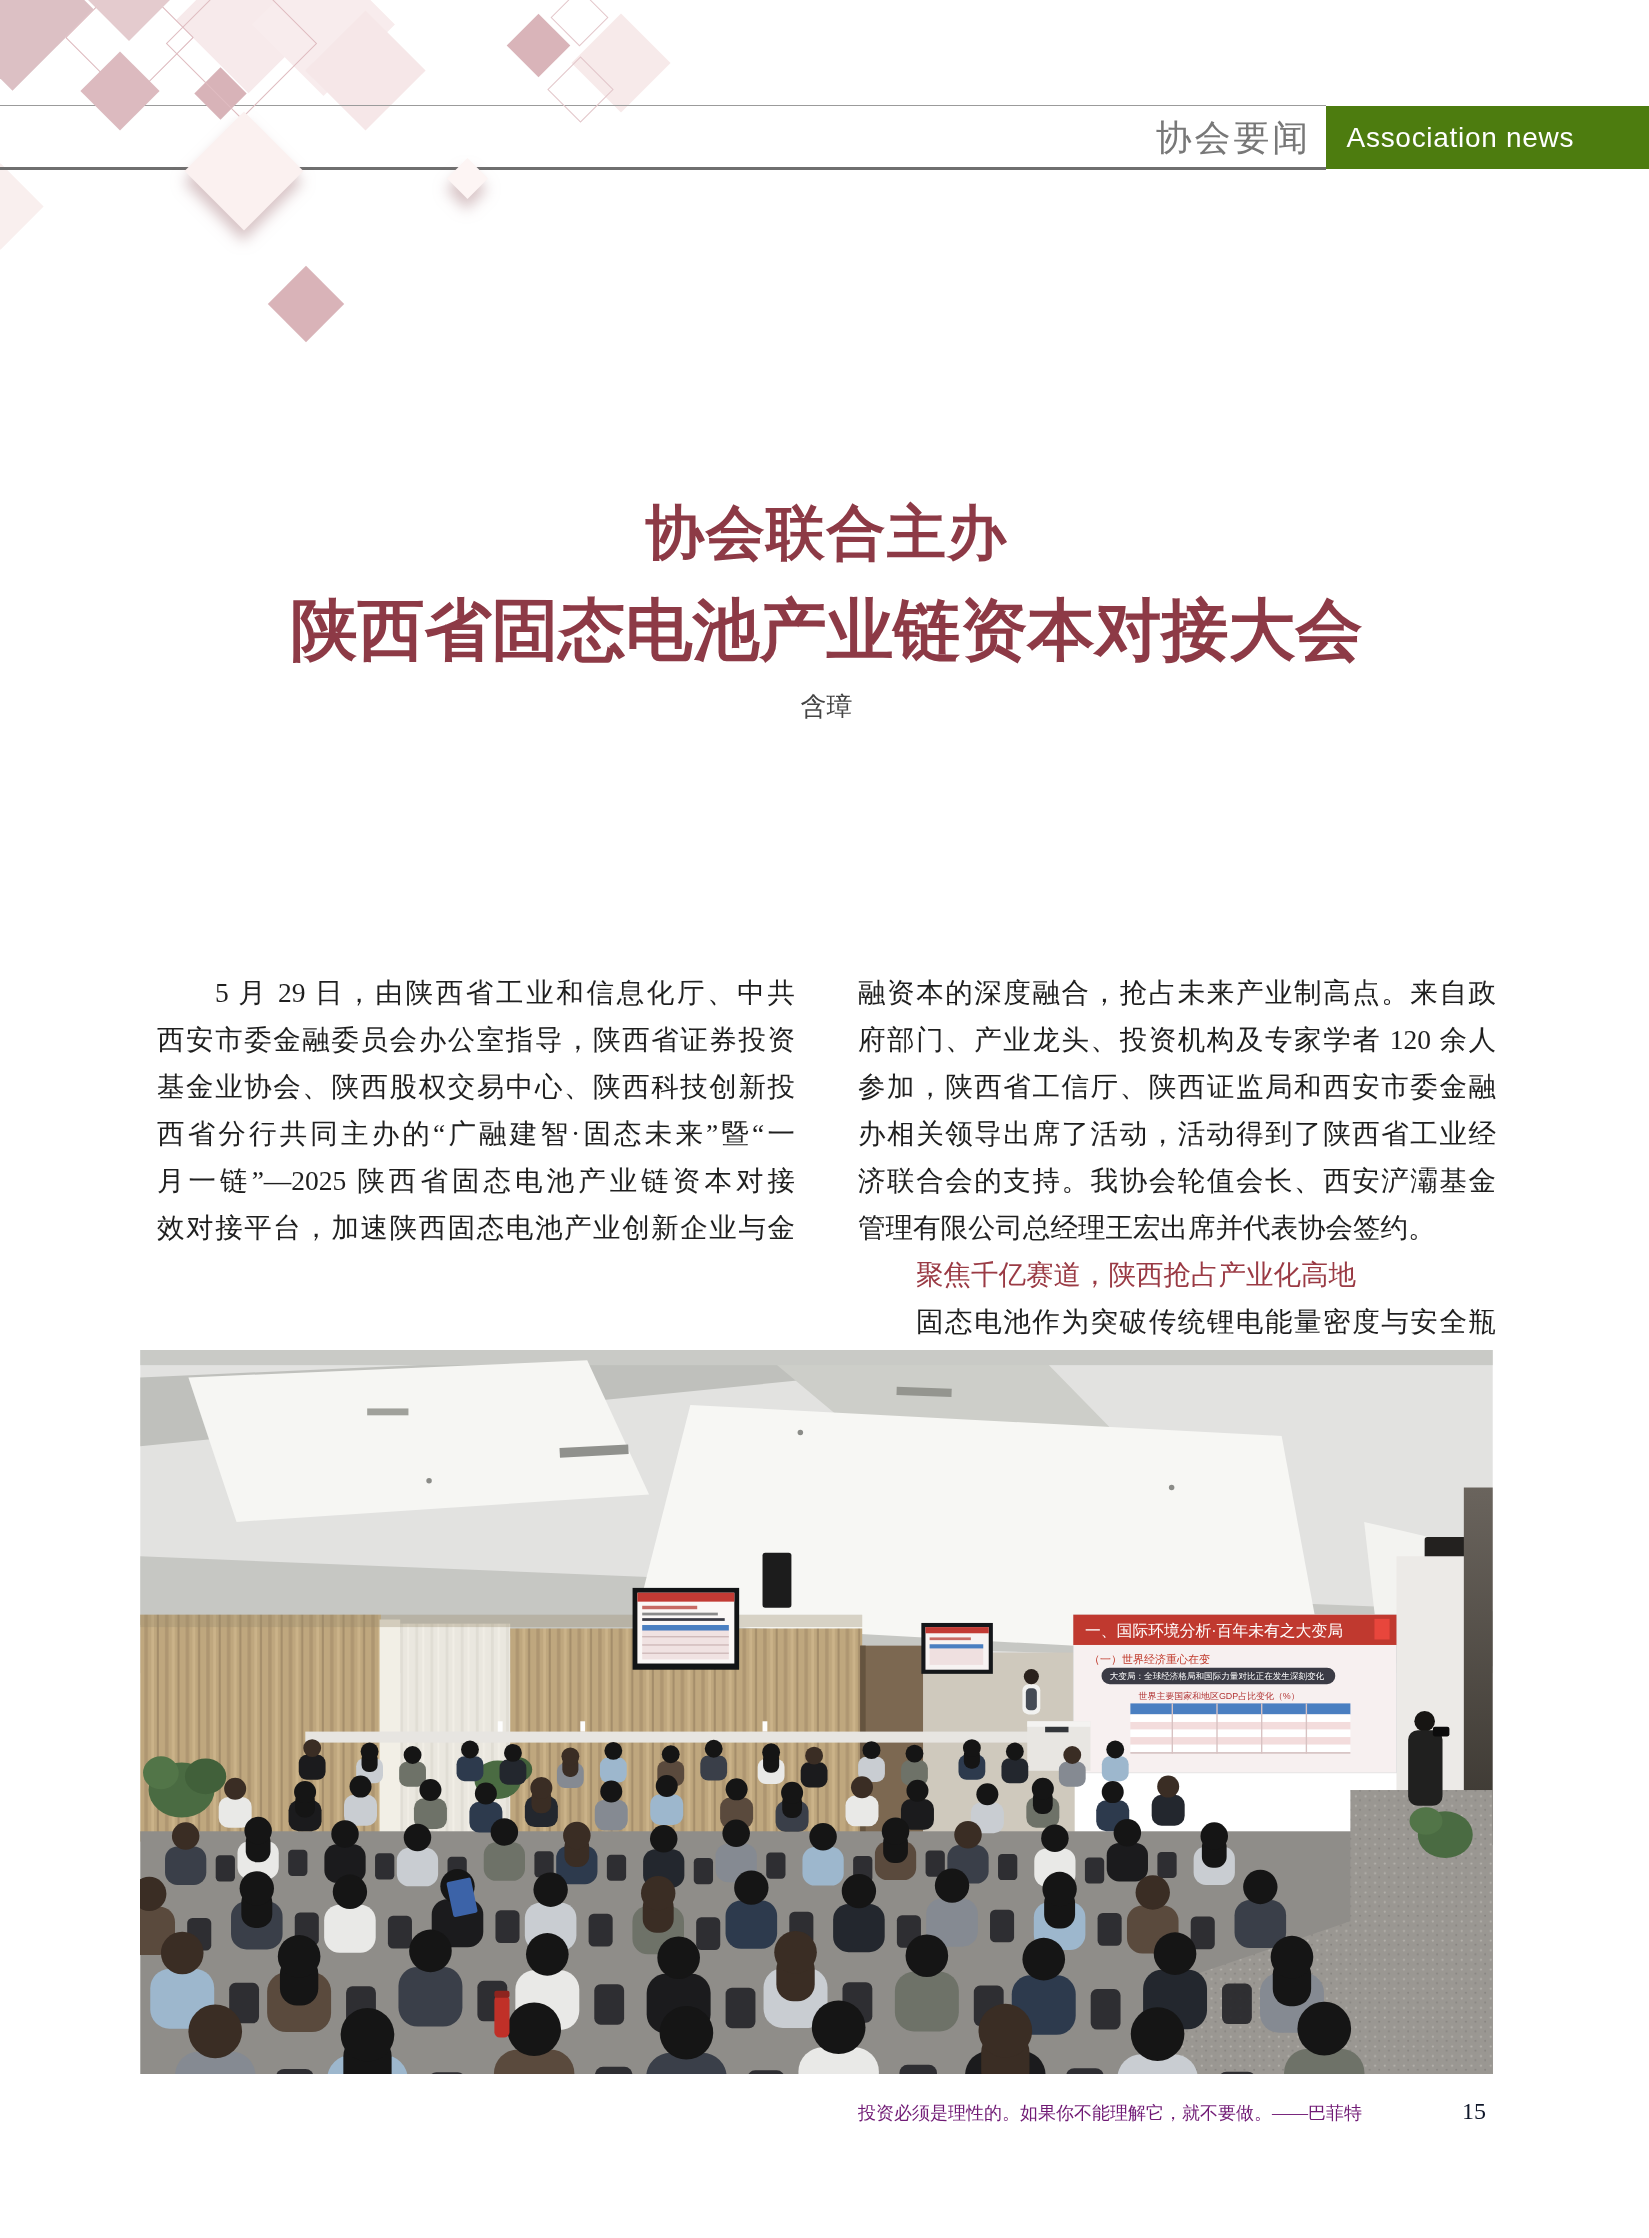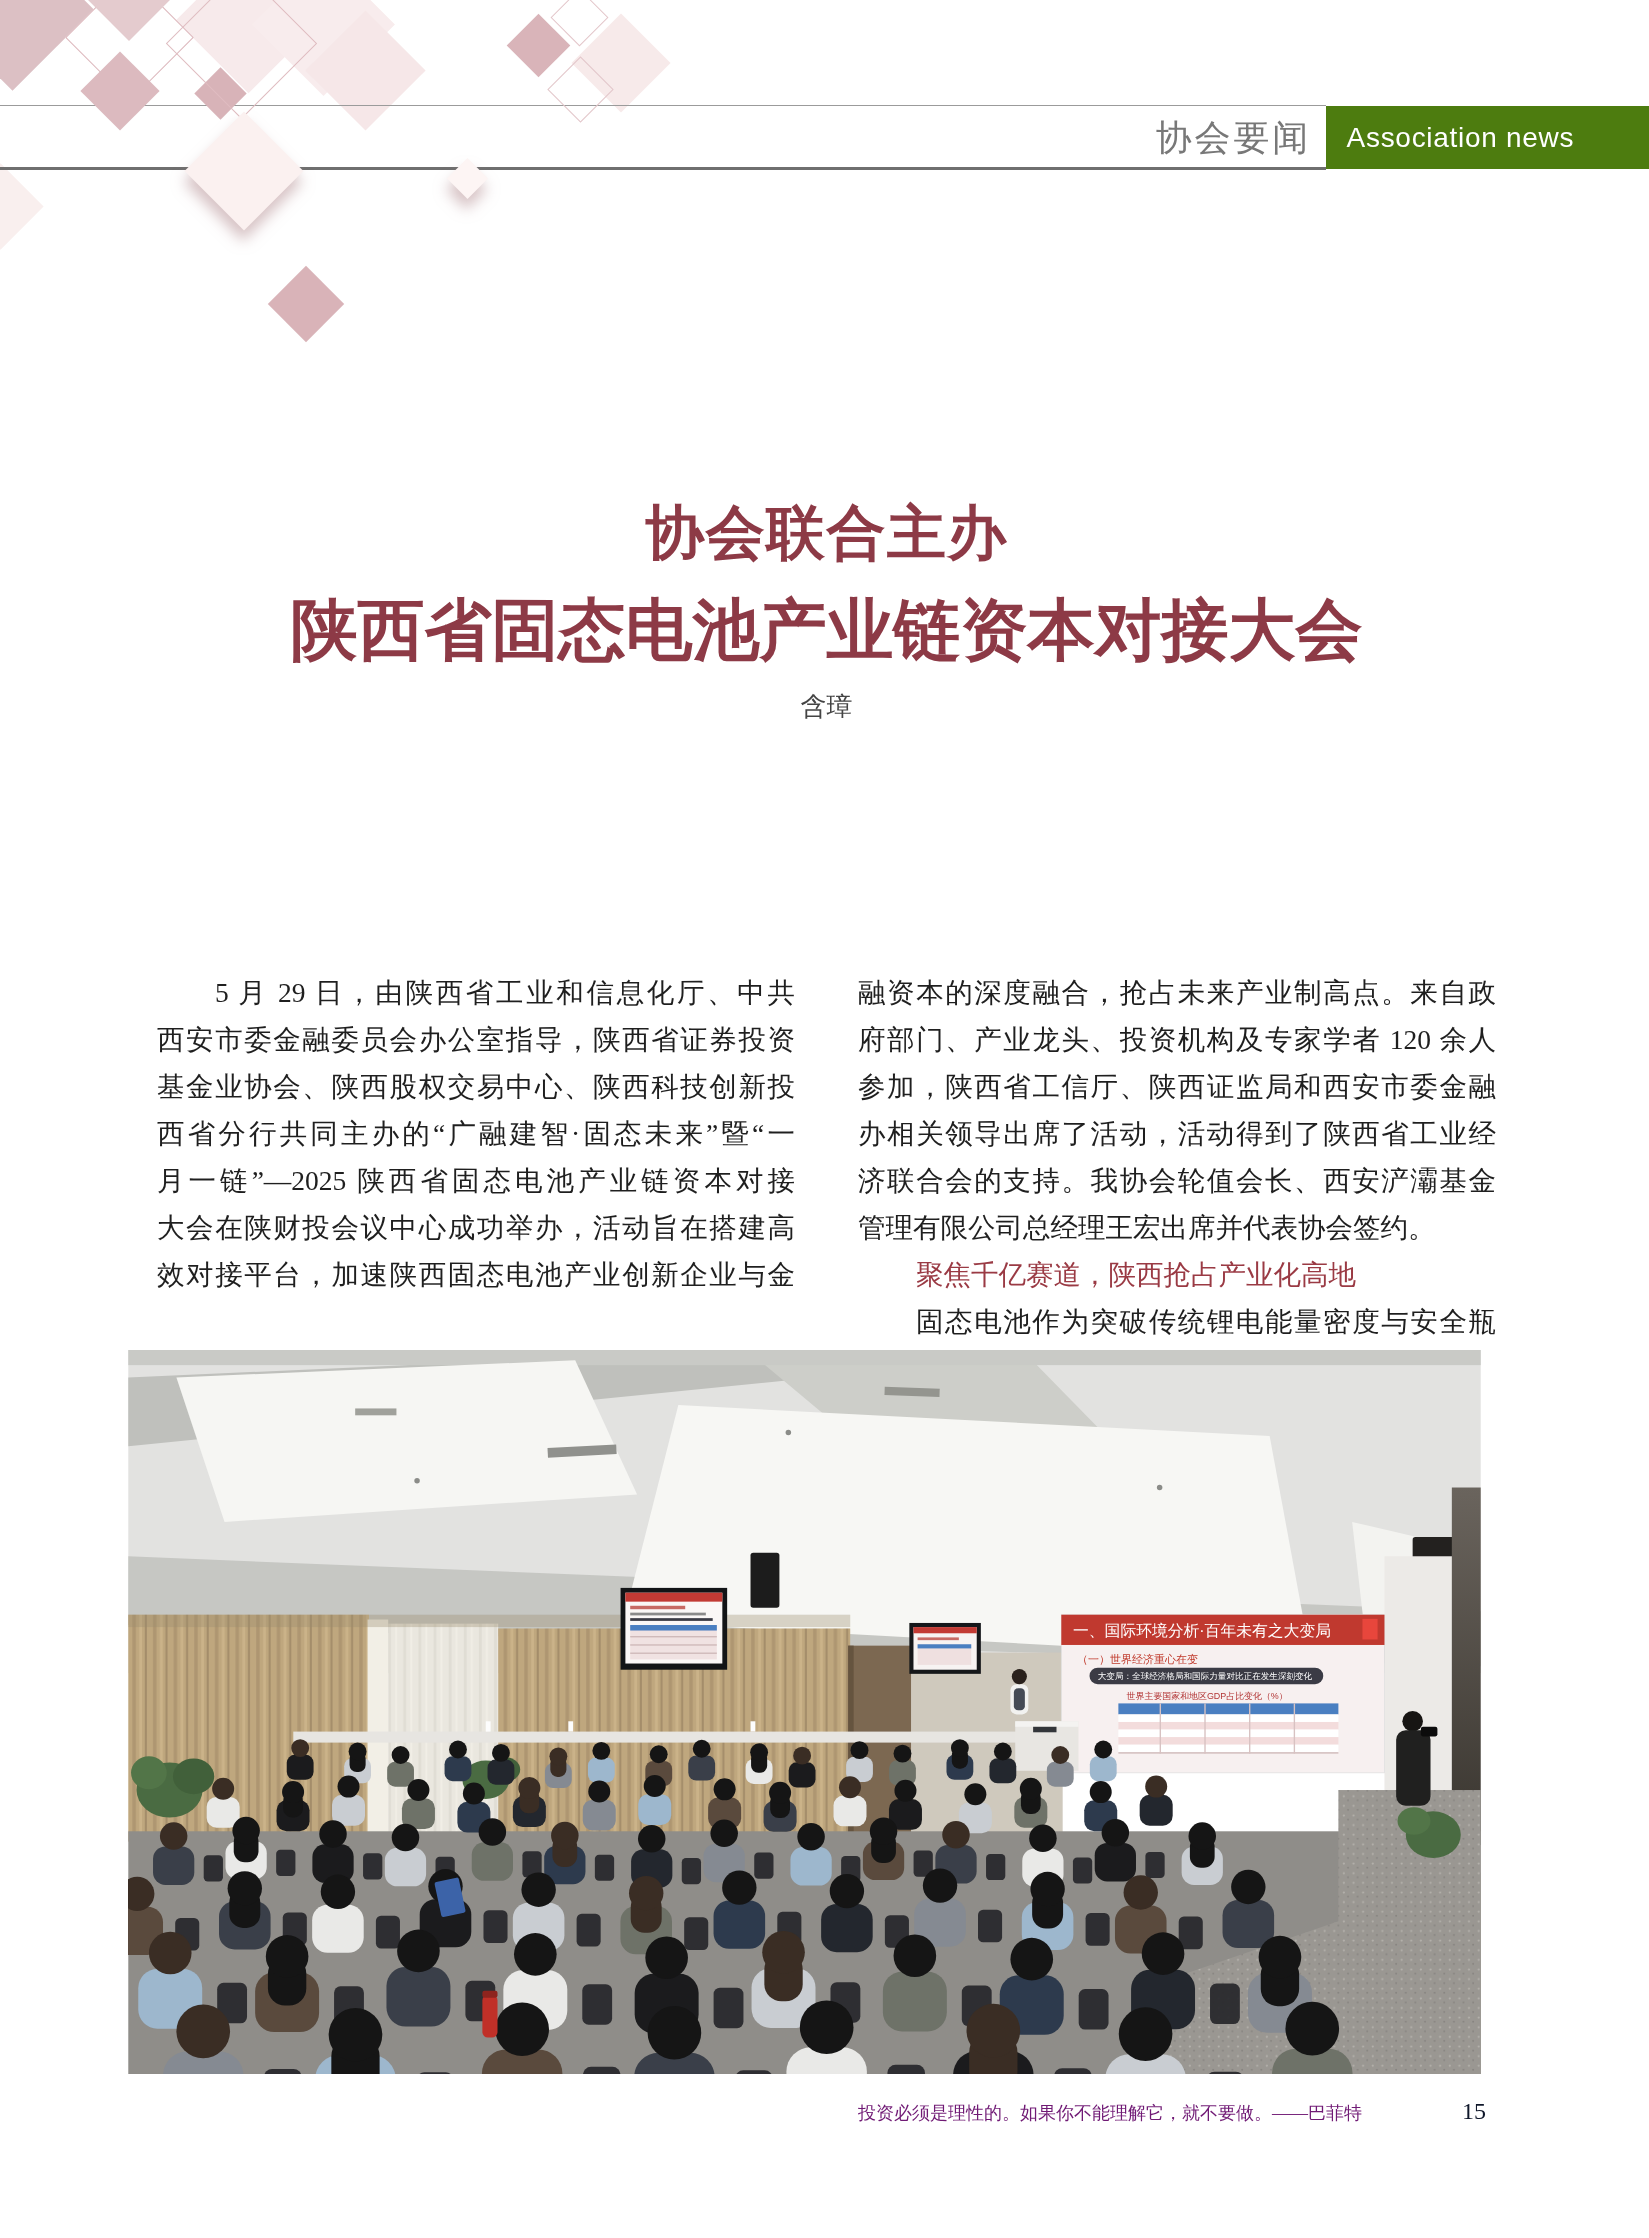--- a/index.html
+++ b/index.html
@@ -35,21 +35,21 @@
   #col-left{left:157px;}
   #col-right{left:858px;}
   .bline{height:47px;line-height:47px;font-size:27.5px;white-space:nowrap;}
   .jl{text-align:justify;text-align-last:justify;white-space:normal;overflow:hidden;}
   .ind{text-indent:58px;}
   .plain{text-align:left;text-align-last:left;}
   .subhead{font-family:"Liberation Sans","DejaVu Sans",sans-serif;font-weight:400;color:#9a3a44;
            text-indent:58px;text-align:left;text-align-last:left;}
 
   
-  #photo{position:absolute;left:128px;top:1350px;width:1353px;height:724px;z-index:5;}
+  #photo{position:absolute;left:140px;top:1350px;width:1353px;height:724px;z-index:5;}
   #photo svg{display:block;}
 
   
   #footer{position:absolute;left:157px;top:2098px;width:1329px;display:flex;justify-content:flex-end;
           align-items:baseline;gap:100px;}
   #footer-quote{font-family:"Liberation Serif","DejaVu Serif",serif;font-size:18px;color:#701a75;}
   #page-number{font-family:"Liberation Serif","DejaVu Serif",serif;font-size:24px;color:#0f172a;}
 </style>
 </head>
 <body>
@@ -84,21 +84,20 @@
 <div id="title-1" class="title-line">协会联合主办</div>
 <div id="title-2" class="title-line">陕西省固态电池产业链资本对接大会</div>
 <div id="author">含璋</div>
 
 <div id="col-left" class="col">
   <div class="bline jl ind">5 月 29 日，由陕西省工业和信息化厅、中共</div>
   <div class="bline jl">西安市委金融委员会办公室指导，陕西省证券投资</div>
   <div class="bline jl">基金业协会、陕西股权交易中心、陕西科技创新投</div>
   <div class="bline jl">西省分行共同主办的“广融建智·固态未来”暨“一</div>
   <div class="bline jl">月一链”—2025 陕西省固态电池产业链资本对接</div>
-  <div class="bline jl">大会在陕财投会议中心成功举办，活动旨在搭建高</div>
   <div class="bline jl">效对接平台，加速陕西固态电池产业创新企业与金</div>
 </div>
 <div id="col-right" class="col">
   <div class="bline jl">融资本的深度融合，抢占未来产业制高点。来自政</div>
   <div class="bline jl">府部门、产业龙头、投资机构及专家学者 120 余人</div>
   <div class="bline jl">参加，陕西省工信厅、陕西证监局和西安市委金融</div>
   <div class="bline jl">办相关领导出席了活动，活动得到了陕西省工业经</div>
   <div class="bline jl">济联合会的支持。我协会轮值会长、西安浐灞基金</div>
   <div class="bline plain">管理有限公司总经理王宏出席并代表协会签约。</div>
   <div class="bline subhead">聚焦千亿赛道，陕西抢占产业化高地</div>

